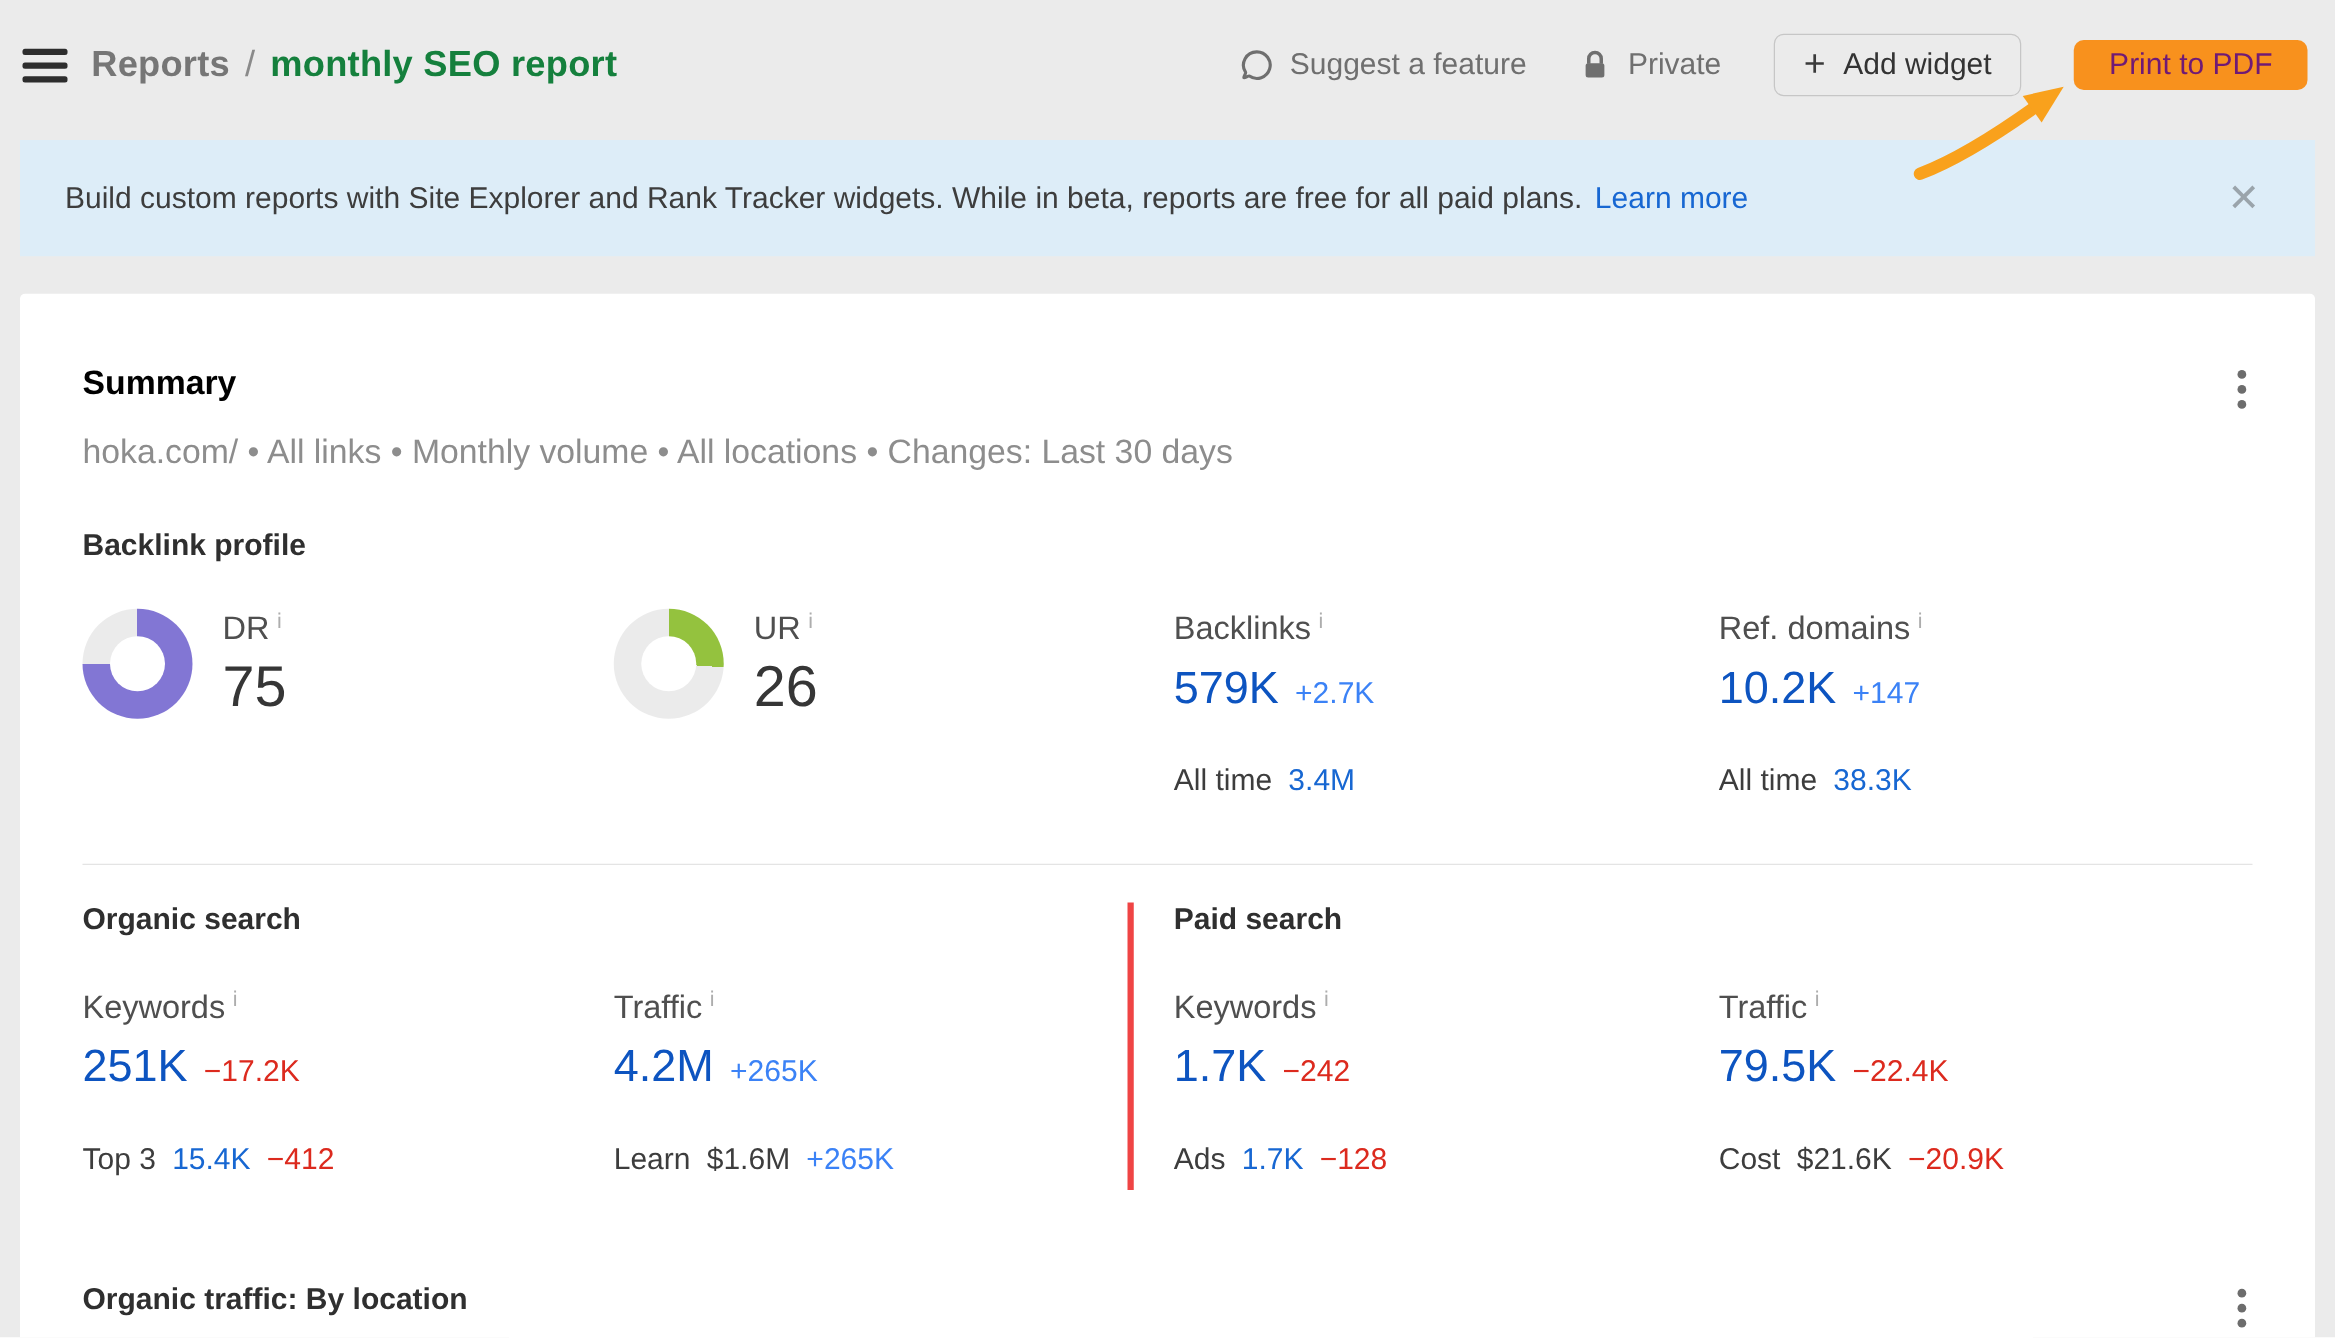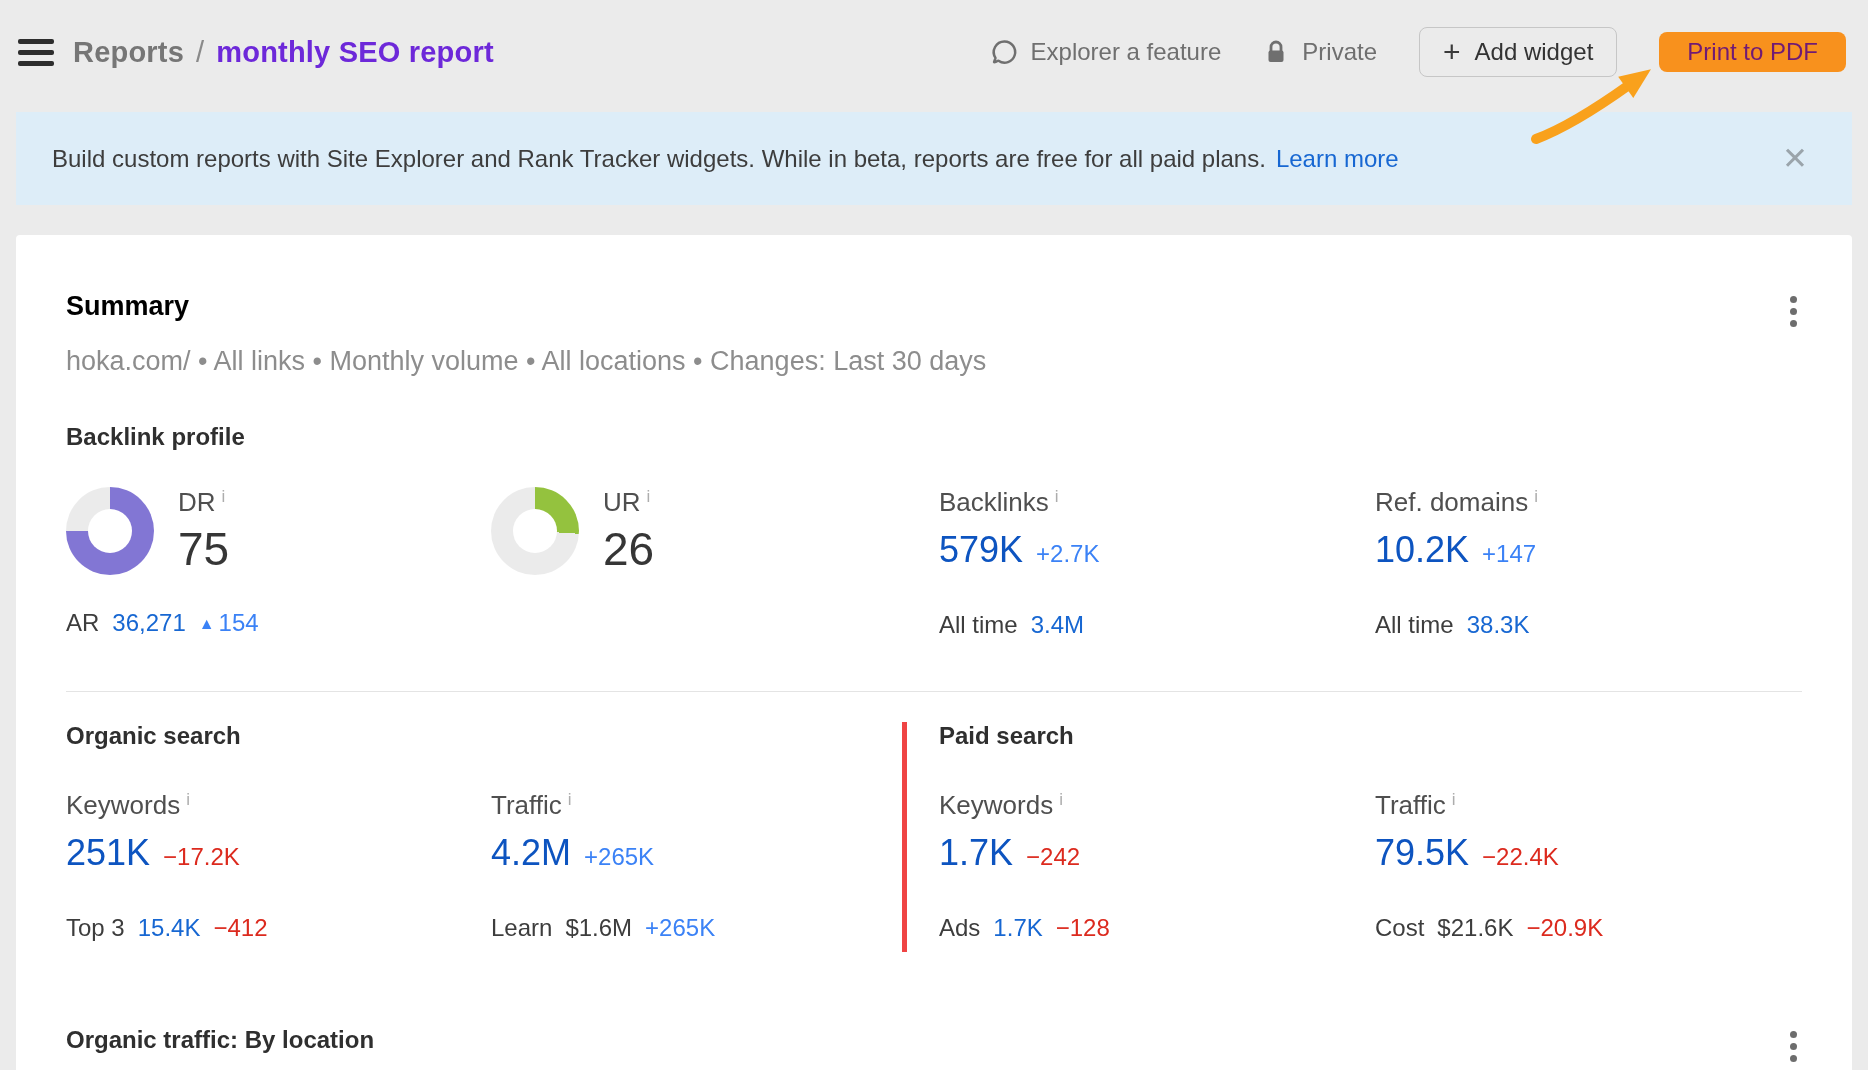--- a/index.html
+++ b/index.html
@@ -11,21 +11,21 @@
     color:#363636;
   }
 
   
   .header { height:112px; display:flex; align-items:center; padding:0 22px 8px 16px; }
   .hamburger { cursor:pointer; padding:4px 2px; }
   .hamburger .bar { width:36px; height:5px; background:#2d2d2d; border-radius:2px; margin:6px 0; }
   .crumbs { margin-left:17px; font-size:29px; font-weight:bold; letter-spacing:.2px; display:flex; align-items:baseline; gap:12px; }
   .crumb-section { color:#767676; cursor:pointer; }
   .crumb-sep { color:#8a8a8a; font-weight:400; }
-  .crumb-title { color:#6d28d9; }
+  .crumb-title { color:#15803d; }
   .header-right { margin-left:auto; display:flex; align-items:center; gap:42px; }
   .hr-item { display:flex; align-items:center; gap:13px; color:#6f6f6f; font-size:24px; cursor:pointer; }
   .btn-addwidget {
     display:flex; align-items:center; gap:14px; border:1px solid #c6c6c6; border-radius:8px;
     height:50px; padding:0 23px; font-size:24px; color:#333; background:transparent; cursor:pointer;
     font-family:inherit;
   }
   .btn-addwidget .plus { font-size:30px; font-weight:400; color:#3a3a3a; line-height:1; }
   .btn-pdf {
     background:#f8911d; color:#701a75; border:none; border-radius:8px; height:40px; padding:0 28px;
@@ -104,21 +104,21 @@
     <div class="crumbs">
       <span class="crumb-section">Reports</span>
       <span class="crumb-sep">/</span>
       <span class="crumb-title">monthly SEO report</span>
     </div>
     <div class="header-right">
       <div class="hr-item">
         <svg class="icon-svg" width="28" height="28" viewBox="0 0 28 28">
           <path d="M14.5 3.5 a10.6 10.6 0 1 1 -6 19.3 c-.6-.4-3.9 1.9-4.4 1.4 -.5-.5 1.8-3.6 1.4-4.3 A10.6 10.6 0 0 1 14.5 3.5z" fill="none" stroke="#6f6f6f" stroke-width="2.5" stroke-linejoin="round"></path>
         </svg>
-        <span>Explorer a feature</span>
+        <span>Suggest a feature</span>
       </div>
       <div class="hr-item">
         <svg class="icon-svg" width="26" height="28" viewBox="0 0 26 28">
           <path d="M8 13 v-4 a5 5 0 0 1 10 0 v4" fill="none" stroke="#6f6f6f" stroke-width="2.8"></path>
           <rect x="5.5" y="12.5" width="15" height="11.5" rx="2" fill="#6f6f6f"></rect>
         </svg>
         <span>Private</span>
       </div>
       <button class="btn-addwidget">
         <span class="plus">+</span>
@@ -154,28 +154,20 @@
 
       <div class="donut-cell">
         <div class="donut-top">
           <div class="donut" style="background: conic-gradient(rgb(130, 118, 212) 0deg, rgb(130, 118, 212) 75%, rgb(235, 235, 235) 75%, rgb(235, 235, 235) 100%);"></div>
           <div>
             <div class="mlabel">
               <span>DR</span><span class="info">i</span>
             </div>
             <div class="big">75</div>
           </div>
-        </div>
-        <div class="subrow">
-          <span class="plain">AR</span>
-          <span class="link">36,271</span>
-          <span class="sub-delta pos">
-            <span class="tri">▲</span>
-            <span>154</span>
-          </span>
         </div>
       </div>
 
       <div class="donut-cell">
         <div class="donut-top">
           <div class="donut" style="background: conic-gradient(rgb(148, 194, 62) 0deg, rgb(148, 194, 62) 26%, rgb(235, 235, 235) 26%, rgb(235, 235, 235) 100%);"></div>
           <div>
             <div class="mlabel">
               <span>UR</span><span class="info">i</span>
             </div>

